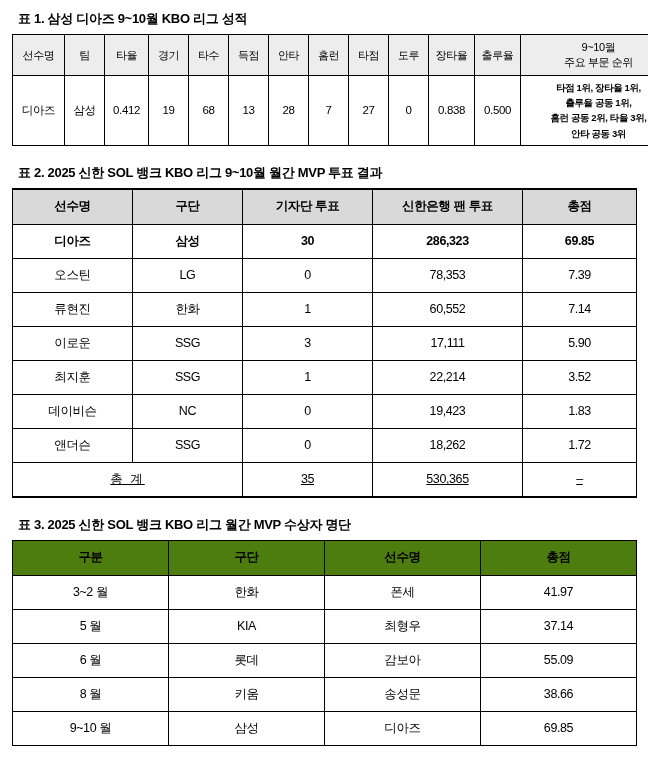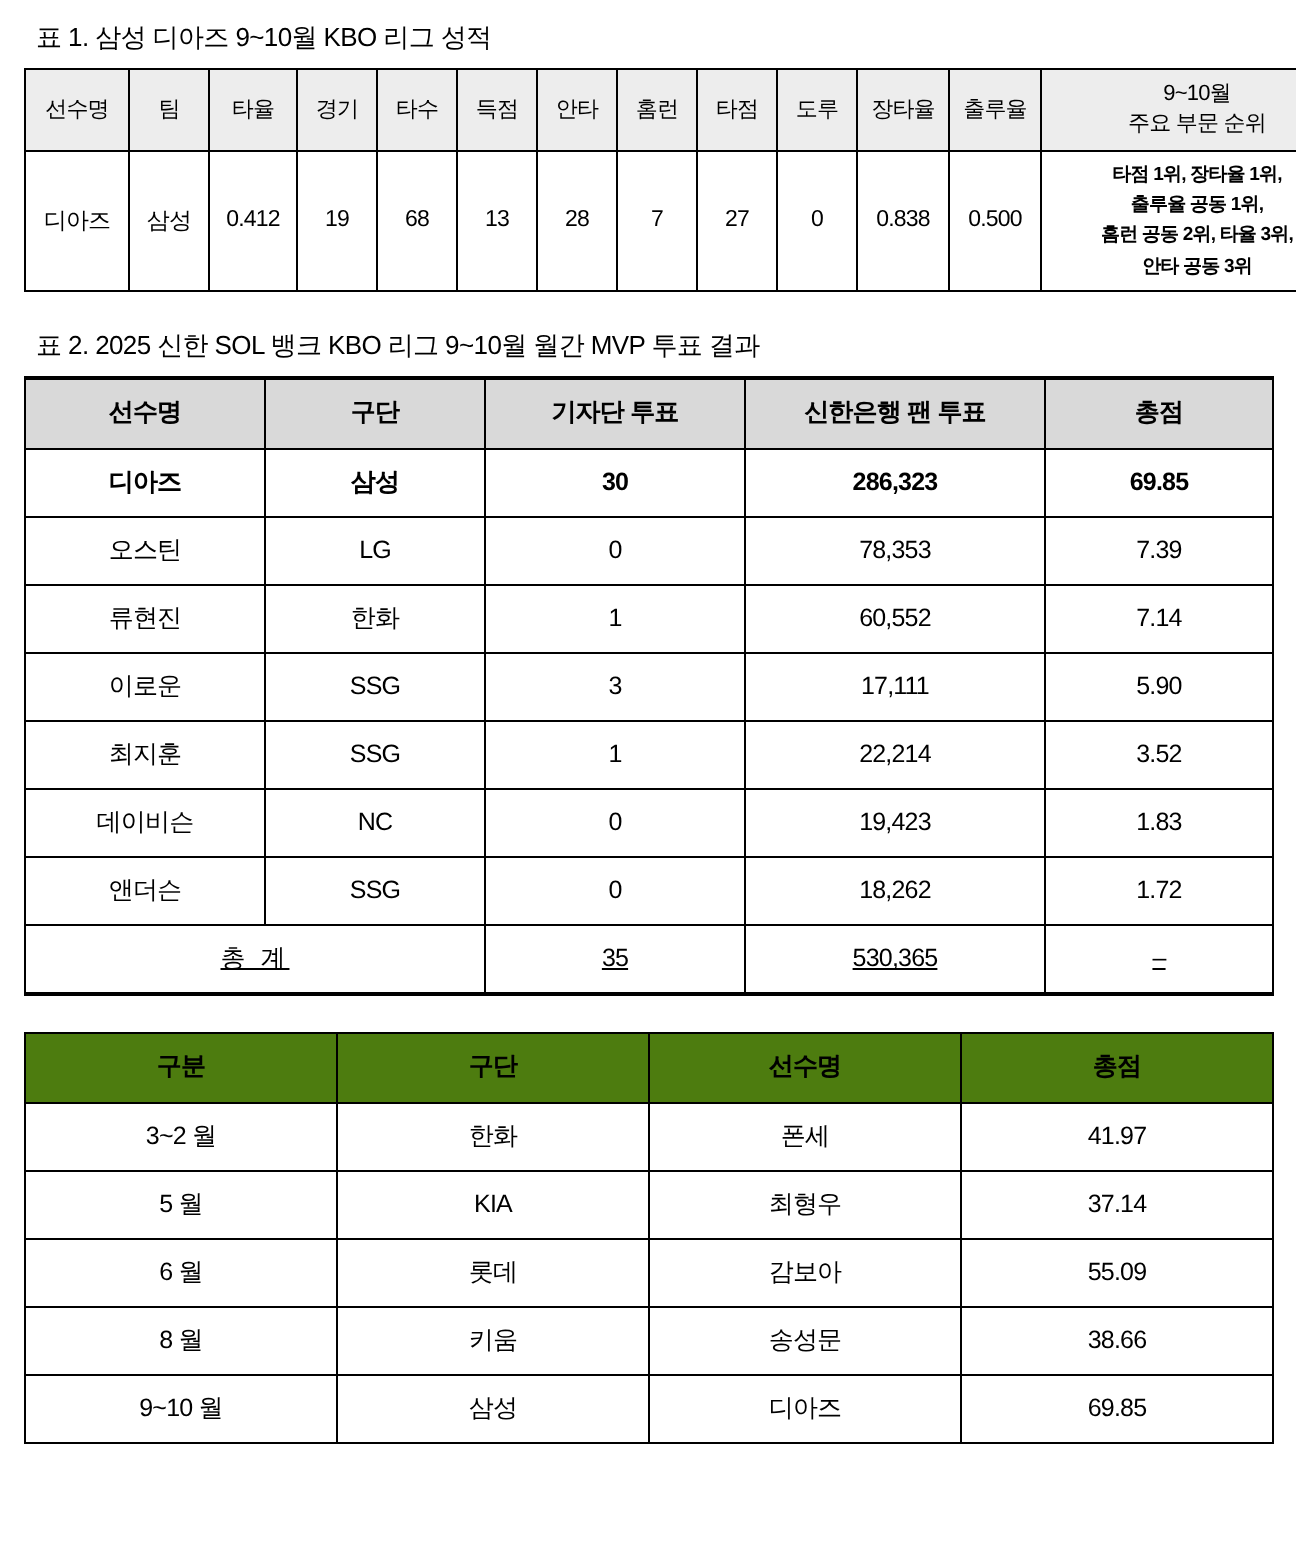--- a/index.html
+++ b/index.html
@@ -16,21 +16,21 @@
   }
   .page {
     width: 648px;
     height: 781px;
     position: relative;
     box-sizing: border-box;
     padding: 10px 12px 0 12px;
   }
   .caption {
     font-size: 13px;
-    font-weight: normal;
+    font-weight: bold;
     letter-spacing: -0.3px;
     margin: 0 0 6px 6px;
     white-space: nowrap;
   }
   table {
     border-collapse: collapse;
     width: 624px;
     table-layout: fixed;
   }
   th, td {
@@ -235,20 +235,21 @@
       </tr>
       <tr class="total-row thick-bottom">
         <td colspan="2" class="sp">총 계</td>
         <td>35</td>
         <td>530,365</td>
         <td>–</td>
       </tr>
     </tbody>
   </table>
 
+  <div class="caption">표 3. 2025 신한 SOL 뱅크 KBO 리그 월간 MVP 수상자 명단</div>
   <table class="t3">
     <colgroup>
       <col style="width:156px">
         <col style="width:156px">
         <col style="width:156px">
         <col style="width:156px">
     </colgroup>
     <thead>
       <tr>
         <th>구분</th>

